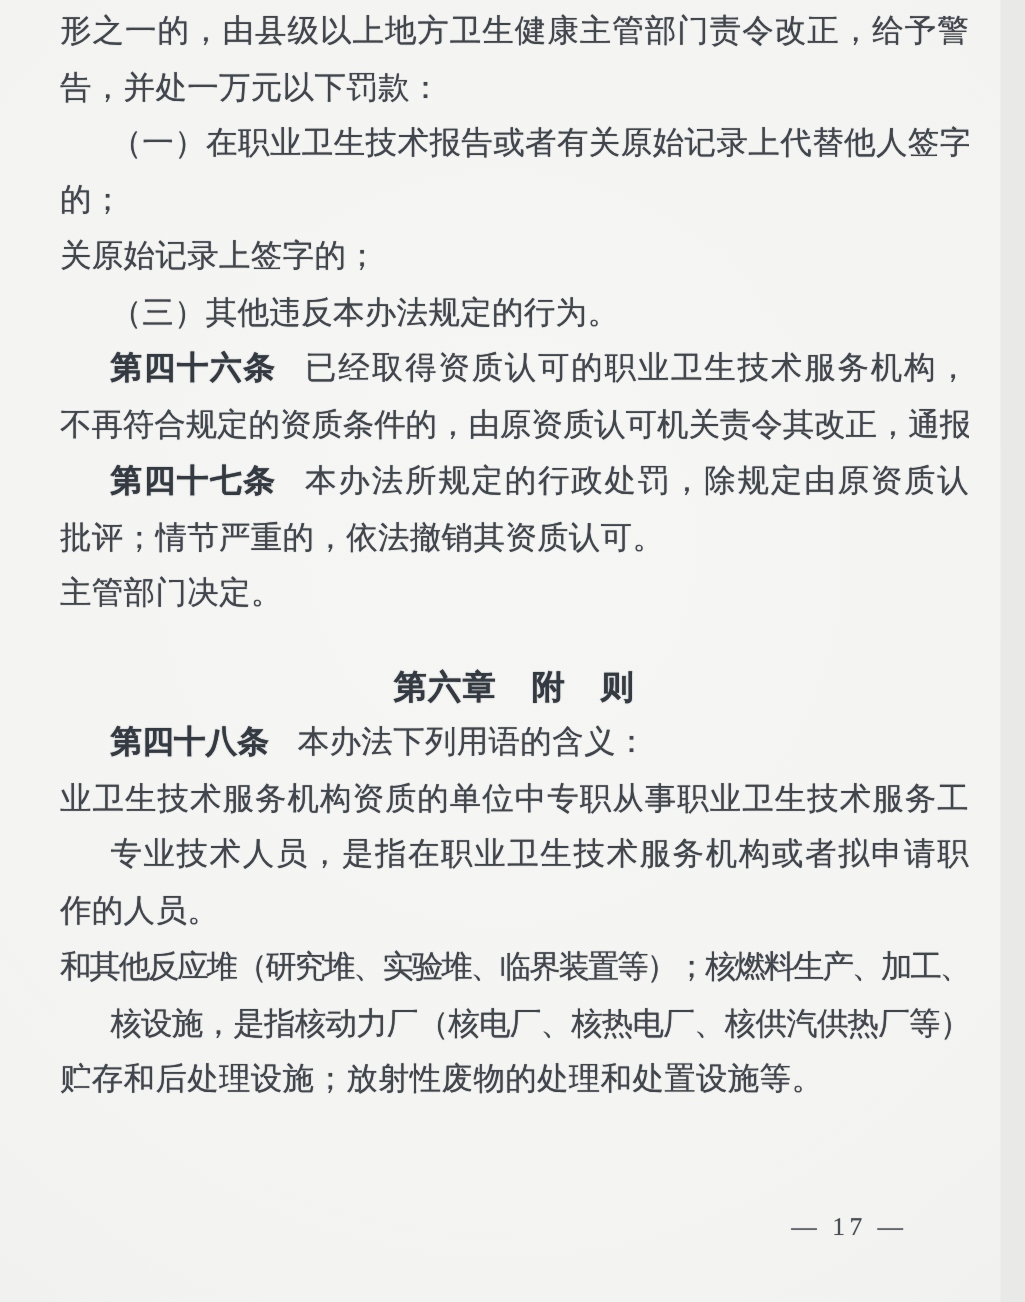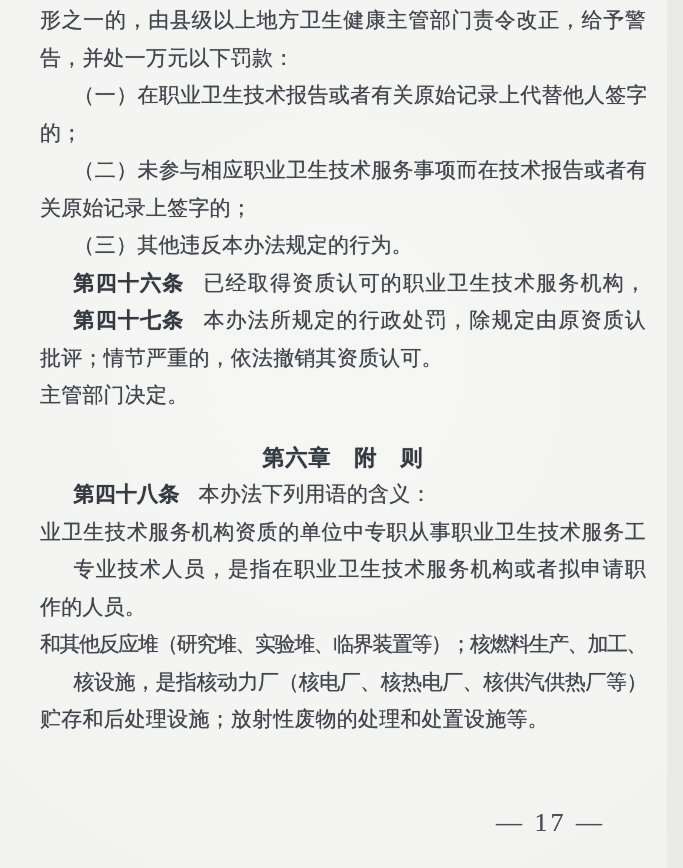--- a/index.html
+++ b/index.html
@@ -54,39 +54,39 @@
     font-size: 22px;
     color: #343a41;
     letter-spacing: 1px;
     white-space: nowrap;
     text-shadow: 0 0 0.8px rgba(52, 58, 65, 0.85);
   }
   .page-number {
     position: absolute;
     top: 808px;
     right: 62px;
-    font-size: 26px;
+    font-size: 17px;
     letter-spacing: 3px;
     color: #4a4f56;
     text-shadow: 0 0 0.6px rgba(74, 79, 86, 0.7);
   }
 </style>
 </head>
 <body>
 
 <div class="page">
   <div class="doc">
       <div class="line justify">形之一的，由县级以上地方卫生健康主管部门责令改正，给予警</div>
       <div class="line">告，并处一万元以下罚款：</div>
       <div class="line justify indent tight">（一）在职业卫生技术报告或者有关原始记录上代替他人签字</div>
       <div class="line">的；</div>
-      <div class="line justify indent tight">（二）未参与相应职业卫生技术服务事项而在技术报告或者有</div>
       <div class="line">关原始记录上签字的；</div>
       <div class="line indent">（三）其他违反本办法规定的行为。</div>
       <div class="line justify indent"><span class="article-no">第四十六条</span><span>已经取得资质认可的职业卫生技术服务机构，</span></div>
+      <div class="line justify tight">不再符合规定的资质条件的，由原资质认可机关责令其改正，通报</div>
       <div class="line justify indent"><span class="article-no">第四十七条</span><span>本办法所规定的行政处罚，除规定由原资质认</span></div>
       <div class="line">批评；情节严重的，依法撤销其资质认可。</div>
       <div class="line">主管部门决定。</div>
       <div class="line chapter">第六章　附　则</div>
       <div class="line indent"><span class="article-no">第四十八条</span><span>本办法下列用语的含义：</span></div>
       <div class="line justify">业卫生技术服务机构资质的单位中专职从事职业卫生技术服务工</div>
       <div class="line justify indent">专业技术人员，是指在职业卫生技术服务机构或者拟申请职</div>
       <div class="line">作的人员。</div>
       <div class="line justify tight">和其他反应堆（研究堆、实验堆、临界装置等）；核燃料生产、加工、</div>
       <div class="line justify indent tight">核设施，是指核动力厂（核电厂、核热电厂、核供汽供热厂等）</div>

